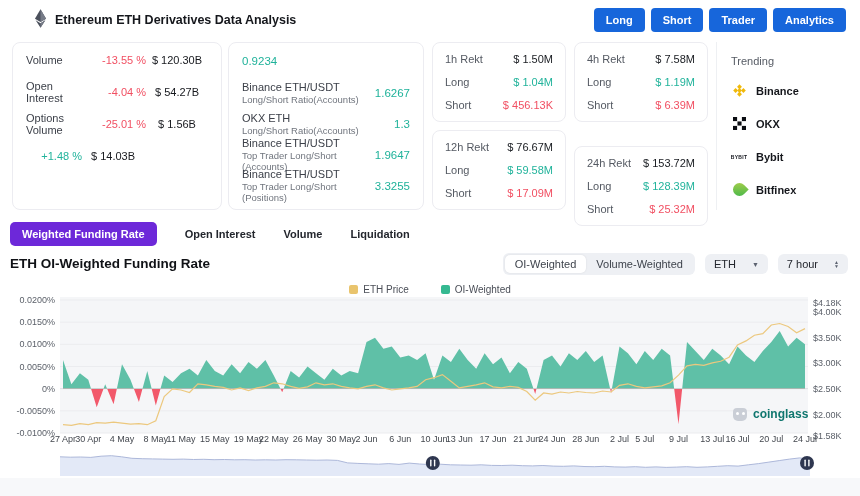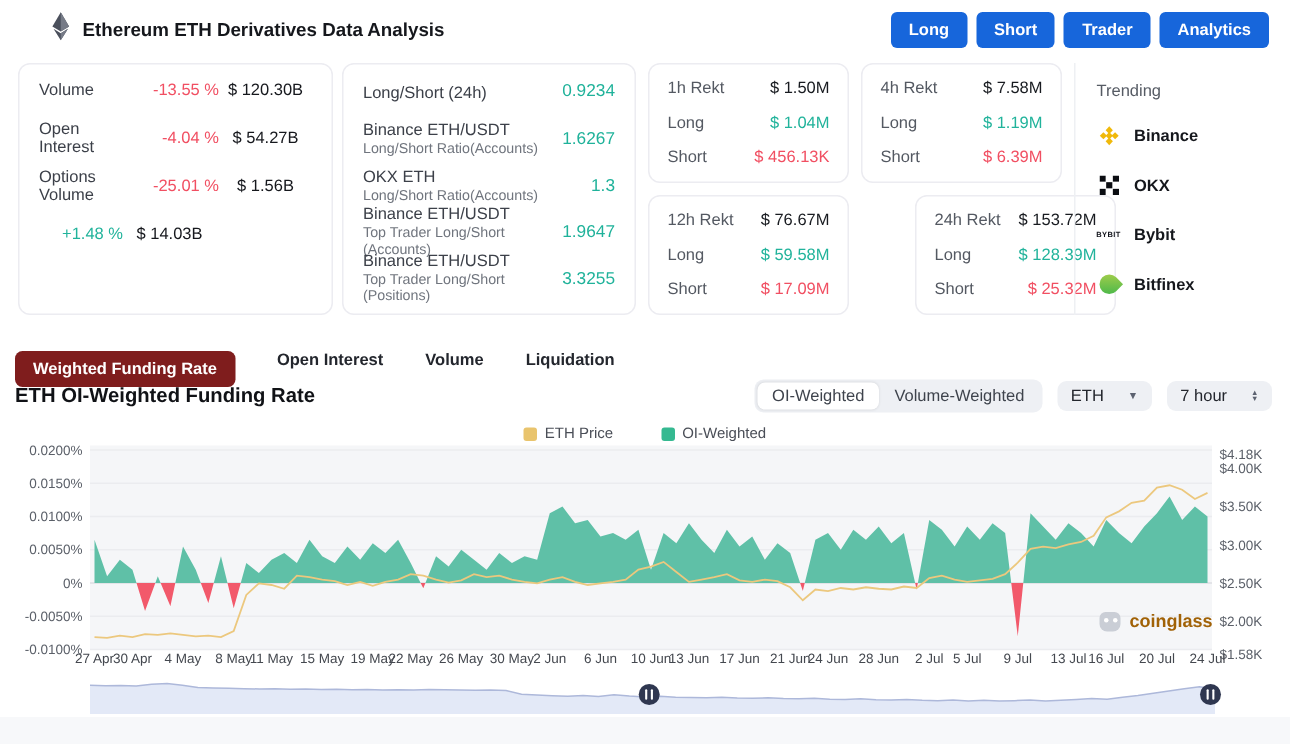--- a/index.html
+++ b/index.html
@@ -25,38 +25,38 @@
   #card-ratio { left:228px; top:42px; width:196px; height:168px; padding-top:2px; }
   .rrow { display:flex; align-items:center; padding:0 13px; height:31px; }
   .rrow.first { height:32px; }
   .rlbl { flex:1; }
   .rtitle { font-size:11px; color:#3c4049; }
   .rsub { font-size:9.5px; color:#70757e; margin-top:1px; }
   .rval { font-size:11.5px; color:#1fb29a; }
 
   .rekt { width:134px; height:80px; padding:4px 12px 0 12px; }
   #rekt-1h { left:432px; top:42px; } #rekt-4h { left:574px; top:42px; }
-  #rekt-12h { left:432px; top:130px; } #rekt-24h { left:574px; top:130px;margin-left:36px; }
+  #rekt-12h { left:432px; top:130px; } #rekt-24h { left:574px; top:146px; }
   .krow { display:flex; align-items:center; height:23px; font-size:11px; }
   .krow .lbl { flex:1; color:#545962; }
   .ktotal { color:#181b20; }
   .val-green { color:#21b39b; }
   .val-red { color:#f14f62; }
 
   #trending { position:absolute; left:716px; top:42px; width:132px; height:168px; border-left:1px solid #eef0f3; padding:6px 0 0 14px; }
   .t-title { font-size:11px; color:#565b64; height:26px; display:flex; align-items:center; }
   .titem { display:flex; align-items:center; height:33px; gap:9px; font-size:11px; font-weight:700; color:#15171c; cursor:pointer; }
   .ticon { width:16px; height:16px; display:flex; align-items:center; justify-content:center; }
   .bybit-txt { font-size:5px; font-weight:800; letter-spacing:.3px; color:#12141c; }
   .leaf { width:13px; height:13px; background:linear-gradient(135deg,#aed04b,#3eb54a); border-radius:100% 0 100% 100%; transform:rotate(45deg); }
 
   
   .tabs { position:absolute; top:222px; left:10px; display:flex; align-items:center; gap:28px; }
   .tab { font-size:11px; font-weight:700; color:#23262d; cursor:pointer; }
-  .tab.active { background:#7f1d1d; color:#fff; border-radius:5px; padding:6px 12px;margin-top:12px; }
+  .tab.active { background:#6d28d9; color:#fff; border-radius:5px; padding:6px 12px; }
 
   
   .sec-title { position:absolute; top:256px; left:10px; font-size:13.5px; font-weight:800; color:#101216; }
   .controls { position:absolute; top:252px; right:12px; display:flex; align-items:center; gap:10px; height:24px; }
   .seg { background:#eef0f4; border-radius:6px; padding:2px; display:flex; }
   .seg-item { font-size:11px; color:#3e434c; padding:3px 10px; border-radius:5px; cursor:pointer; }
   .seg-item.active { background:#fff; box-shadow:0 0 2px rgba(0,0,0,.10); }
   .select { background:#eef0f4; border-radius:6px; font-size:11px; color:#23262d; padding:4px 9px; display:flex; align-items:center; gap:16px; cursor:pointer; }
   .caret { font-size:7px; color:#5c6270; }
   .spin { display:flex; flex-direction:column; font-size:5px; color:#5c6270; line-height:4px; }
@@ -64,21 +64,21 @@
   
   .legend { position:absolute; top:284px; left:0; right:0; display:flex; justify-content:center; gap:32px; font-size:10px; color:#4a4e57; }
   .leg-item { display:flex; align-items:center; gap:5px; }
   .swatch { width:9px; height:9px; border-radius:2px; }
 
   .chart-wrap { position:absolute; top:296px; left:0; }
   .wm { position:absolute; top:407px; left:733px; display:flex; align-items:center; gap:6px; }
   .wm-icon { width:14px; height:13px; background:#caced6; border-radius:4px 4px 5px 5px; position:relative; }
   .wm-icon:before, .wm-icon:after { content:""; position:absolute; top:4px; width:3px; height:3px; border-radius:50%; background:#fff; }
   .wm-icon:before { left:2.5px; } .wm-icon:after { right:2.5px; }
-  .wm-text { font-size:12px; font-weight:700; color:#a16207; }
+  .wm-text { font-size:12px; font-weight:700; color:#0f766e; }
 
   .nav-wrap { position:absolute; top:449px; left:0; }
   .footer-strip { position:absolute; top:478px; left:0; right:0; height:18px; background:#f7f8fa; }
 </style>
 </head>
 <body>
 
 <div class="page">
 
   <div class="hdr">
@@ -116,21 +116,20 @@
       <span class="sval">$ 1.56B</span>
     </div>
     <div class="srow">
       <span class="spct dir-up">+1.48 %</span>
       <span class="sval">$ 14.03B</span>
     </div>
   </div>
 
   <div class="card" id="card-ratio">
     <div class="rrow first">
-      <span class="rlbl"><span class="rtitle">Long/Short (24h)</span></span>
       <span class="rval">0.9234</span>
     </div>
     <div class="rrow">
       <span class="rlbl">
         <div class="rtitle">Binance ETH/USDT</div>
         <div class="rsub">Long/Short Ratio(Accounts)</div>
       </span>
       <span class="rval">1.6267</span>
     </div>
     <div class="rrow">

